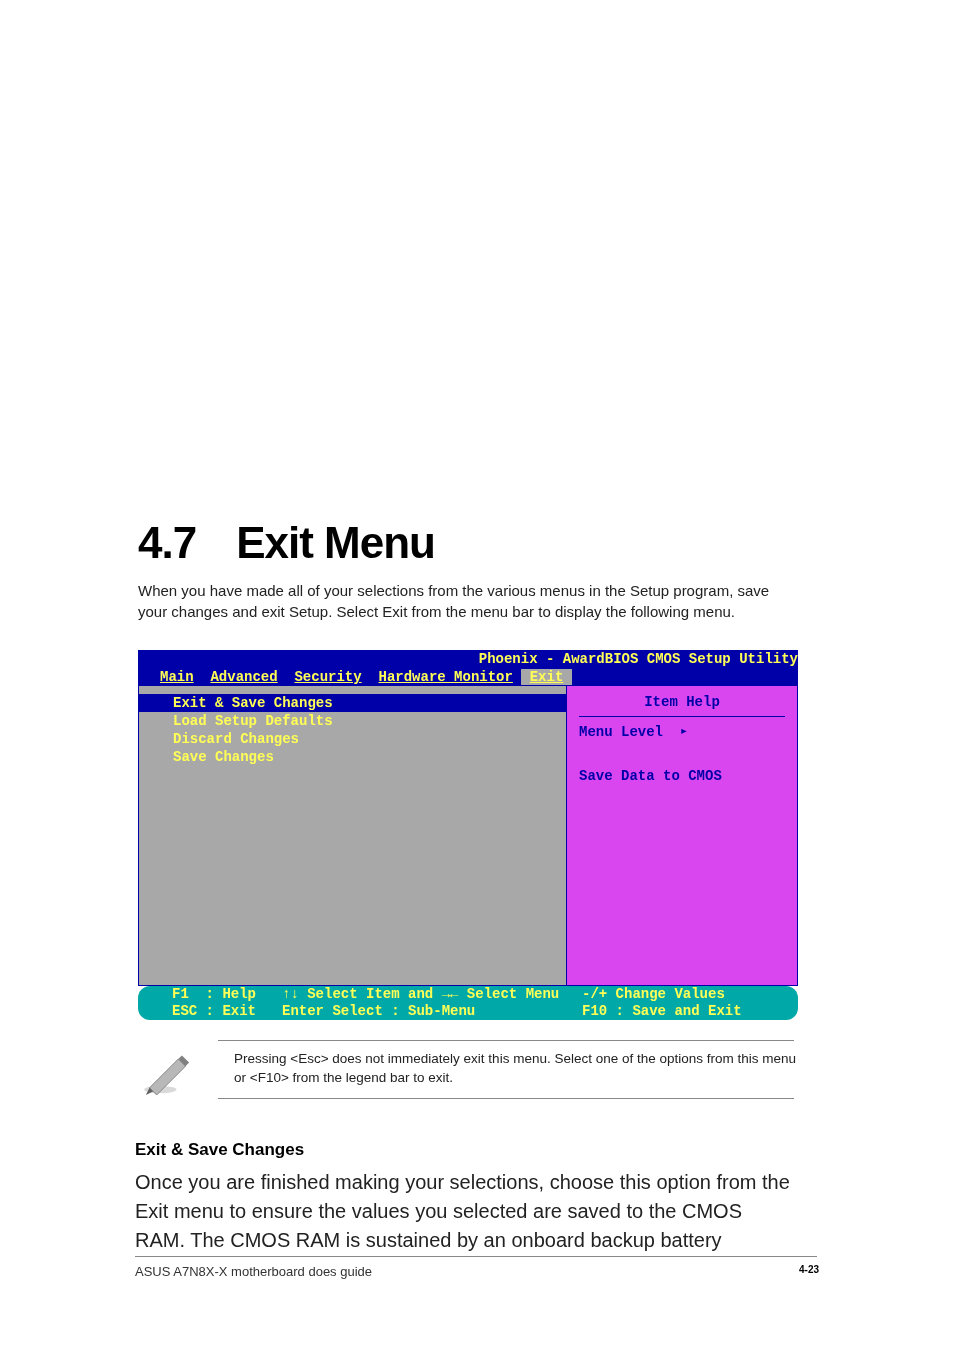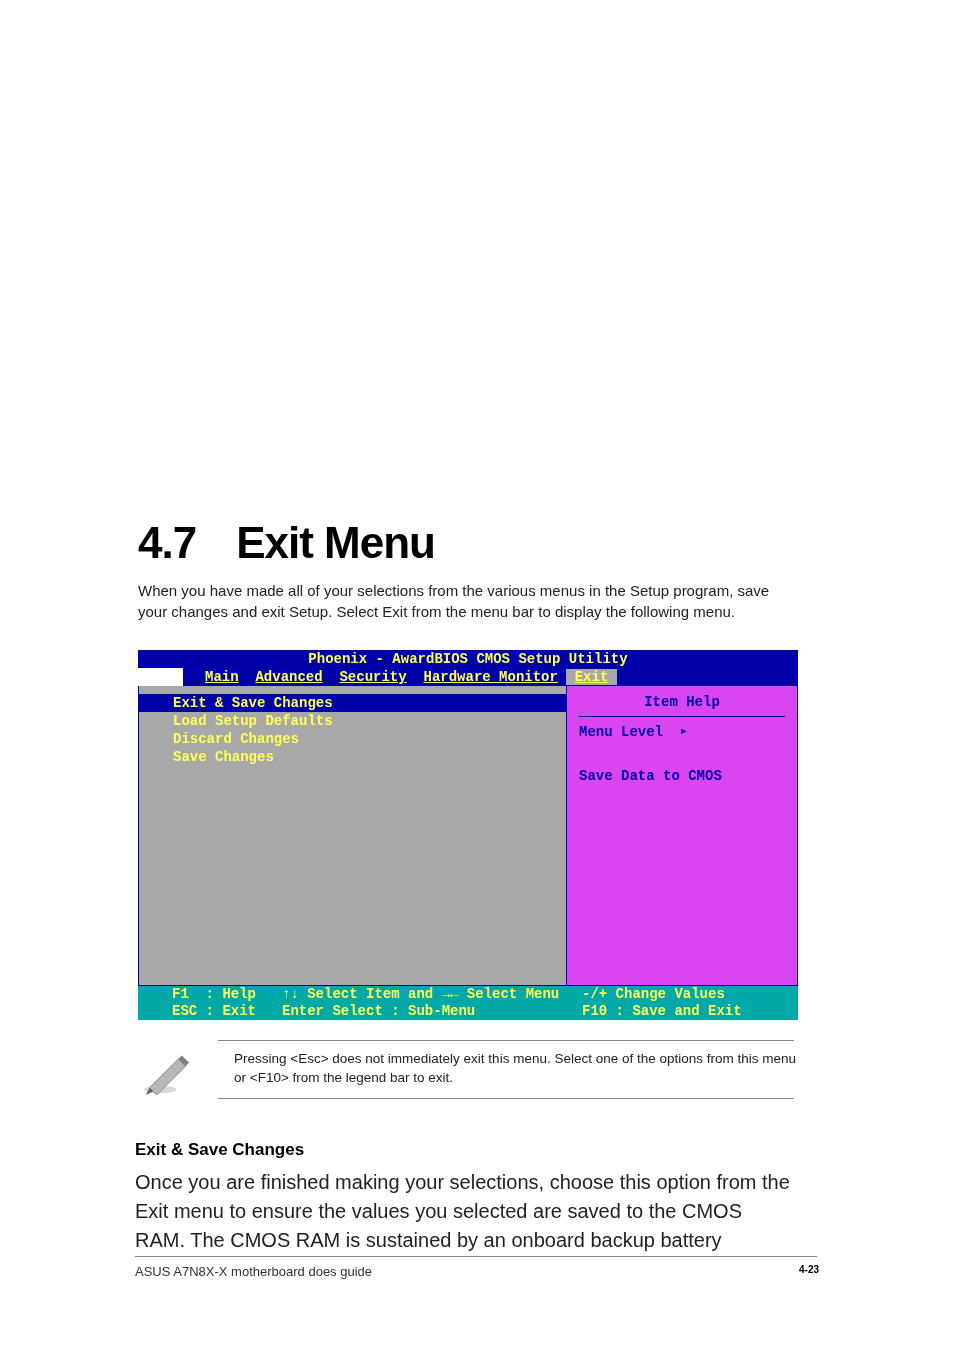--- a/index.html
+++ b/index.html
@@ -4,35 +4,35 @@
 <style>
   * { margin: 0; padding: 0; box-sizing: border-box; }
   html, body { width: 954px; height: 1351px; background: #ffffff; font-family: Arial, Helvetica, sans-serif; color: #000; }
   .page { position: relative; width: 954px; height: 1351px; }
   .heading { position: absolute; left: 138px; top: 518px; font-family: "Arial Black", Arial, sans-serif; font-weight: 900; font-size: 44px; letter-spacing: -1px; color: #000; }
   .heading .num { display: inline-block; margin-right: 40px; }
   .intro { position: absolute; left: 138px; top: 580px; width: 660px; font-size: 15px; line-height: 1.4; color: #222; }
 
   
   .bios { position: absolute; left: 138px; top: 650px; width: 660px; height: 370px; font-family: "Courier New", monospace; font-size: 14px; }
-  .bios-titlebar { background: #0000a8; color: #ffff55; text-align: center; height: 18px; line-height: 18px; white-space: pre; font-weight: bold; }
-  .bios-menubar { background: #0000a8; height: 18px; line-height: 18px; padding-left: 22px; white-space: pre; margin-left: 45px; }
+  .bios-titlebar { background: #0000a8; color: #ffff55; text-align: right; height: 18px; line-height: 18px; white-space: pre; font-weight: bold; }
+  .bios-menubar { background: #0000a8; height: 18px; line-height: 18px; padding-left: 22px; white-space: pre; }
   .bios-menubar span { color: #ffff55; text-decoration: underline; font-weight: bold; }
   .bios-menubar span.sel-tab { background: #a8a8a8; color: #000; text-decoration: none; font-weight: normal; }
   .bios-main { display: flex; height: 300px; border: 1px solid #0000a8; border-top: none; }
   .bios-left { flex: 1; background: #a8a8a8; border-right: 1px solid #0000a8; padding: 8px 0 0 0; }
   .bios-right { width: 230px; background: #d946ef; padding: 8px 12px; text-align: center; }
   .bios-left .item { padding: 0 0 0 34px; color: #ffff55; font-weight: bold; line-height: 18px; white-space: pre; }
   .bios-left .item.sel { background: #0000a8; color: #ffff55; }
   .bios-right .hdr { color: #0000a8; font-weight: bold; margin-bottom: 6px; }
   .bios-right .hr { border-top: 1px solid #0000a8; margin: 4px 0 6px; }
   .bios-right .lvl { color: #0000a8; font-weight: bold; text-align: left; margin-bottom: 28px; }
   .bios-right .desc { color: #0000a8; font-weight: bold; text-align: left; }
   .arrow { display: inline-block; transform: translateY(-1px); }
-  .bios-footer { background: #00a8a8; color: #ffff55; font-weight: bold; height: 34px; padding: 0 0 0 34px; line-height: 17px; white-space: pre; }
+  .bios-footer { background: #00a8a8; color: #ffff55; font-weight: bold; height: 34px; padding: 0 0 0 34px; line-height: 17px; white-space: pre; border-radius: 12px; }
   .bios-footer .col1 { display: inline-block; width: 110px; }
   .bios-footer .col2 { display: inline-block; width: 300px; }
   .bios-footer .col3 { display: inline-block; }
 
   
   .note-icon { position: absolute; left: 140px; top: 1050px; width: 55px; height: 45px; }
   .note-rule-top { position: absolute; left: 218px; top: 1040px; width: 576px; border-top: 1px solid #888; }
   .note-text { position: absolute; left: 218px; top: 1050px; width: 576px; font-size: 13.5px; line-height: 1.4; color: #222; margin-left: 16px; }
   .note-rule-bot { position: absolute; left: 218px; top: 1098px; width: 576px; border-top: 1px solid #888; }
 

